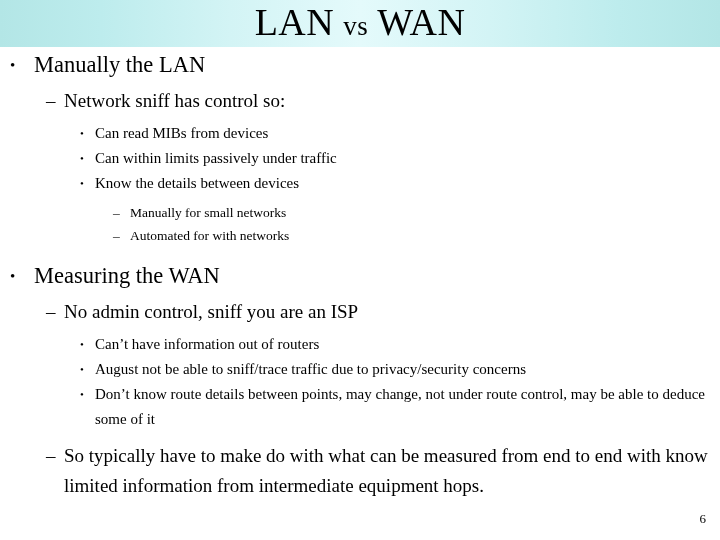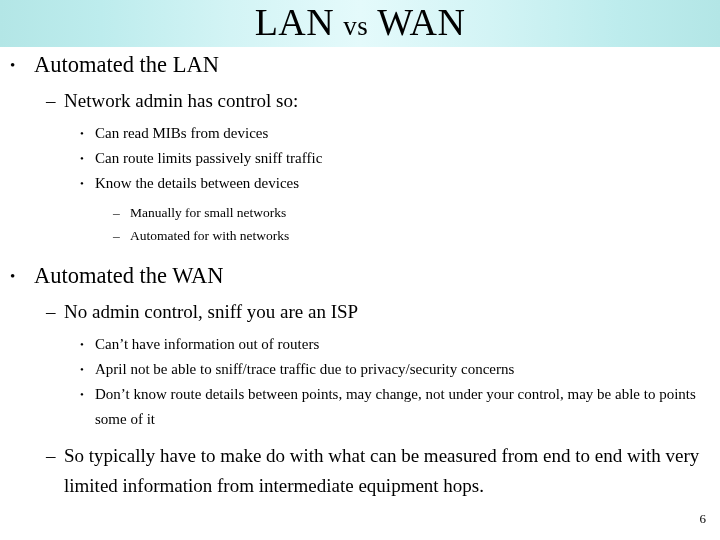--- a/index.html
+++ b/index.html
@@ -131,80 +131,80 @@
   <div id="title-band">
     <div id="title-text">
       <span style="margin-right: 9px;">LAN</span><span class="small-vs" style="margin-right: 9px;">vs</span><span>WAN</span>
     </div>
   </div>
 
   <div id="body">
 
     <div class="line lvl1">
       <span class="marker">•</span>
-      <span class="txt">Automated the LAN</span>
+      <span class="txt">Manually the LAN</span>
     </div>
 
     <div class="line lvl2 gap-top-sm">
       <span class="marker">–</span>
-      <span class="txt">Network admin has control so:</span>
+      <span class="txt">Network sniff has control so:</span>
     </div>
 
     <div class="line lvl3 gap-top-sm">
       <span class="marker">•</span>
       <span class="txt">Can read MIBs from devices</span>
     </div>
 
     <div class="line lvl3">
       <span class="marker">•</span>
-      <span class="txt">Can route limits passively sniff traffic</span>
+      <span class="txt">Can within limits passively under traffic</span>
     </div>
 
     <div class="line lvl3">
       <span class="marker">•</span>
       <span class="txt">Know the details between devices</span>
     </div>
 
     <div class="line lvl4 gap-top-sm">
       <span class="marker">–</span>
       <span class="txt">Manually for small networks</span>
     </div>
 
     <div class="line lvl4">
       <span class="marker">–</span>
       <span class="txt">Automated for with networks</span>
     </div>
 
     <div class="line lvl1 gap-top-lg">
       <span class="marker">•</span>
-      <span class="txt">Automated the WAN</span>
+      <span class="txt">Measuring the WAN</span>
     </div>
 
     <div class="line lvl2 gap-top-sm">
       <span class="marker">–</span>
       <span class="txt">No admin control, sniff you are an ISP</span>
     </div>
 
     <div class="line lvl3 gap-top-sm">
       <span class="marker">•</span>
       <span class="txt">Can’t have information out of routers</span>
     </div>
 
     <div class="line lvl3">
       <span class="marker">•</span>
-      <span class="txt">April not be able to sniff/trace traffic due to privacy/security concerns</span>
-    </div>
-
-    <div class="line lvl3">
-      <span class="marker">•</span>
-      <span class="txt">Don’t know route details between points, may change, not under your control, may be able to points some of it</span>
+      <span class="txt">August not be able to sniff/trace traffic due to privacy/security concerns</span>
+    </div>
+
+    <div class="line lvl3">
+      <span class="marker">•</span>
+      <span class="txt">Don’t know route details between points, may change, not under route control, may be able to deduce some of it</span>
     </div>
 
     <div class="line lvl2 gap-top-md">
       <span class="marker">–</span>
-      <span class="txt">So typically have to make do with what can be measured from end to end with very limited information from intermediate equipment hops.</span>
+      <span class="txt">So typically have to make do with what can be measured from end to end with know limited information from intermediate equipment hops.</span>
     </div>
 
   </div>
 
   <div id="page-number">6</div>
 
 </div>
 
 </body></html>

